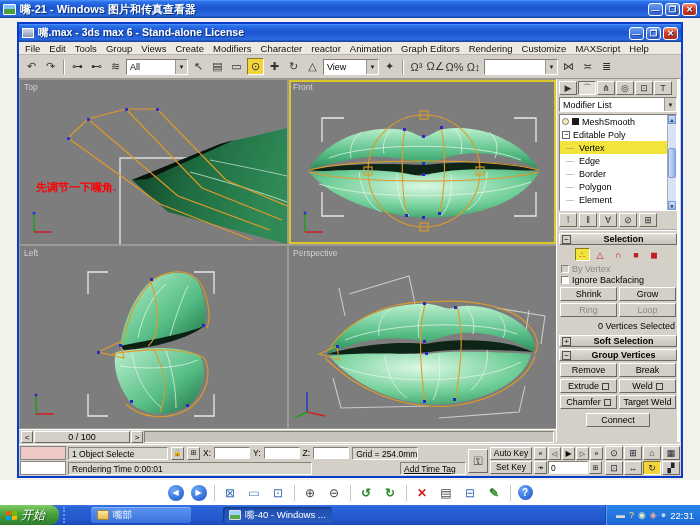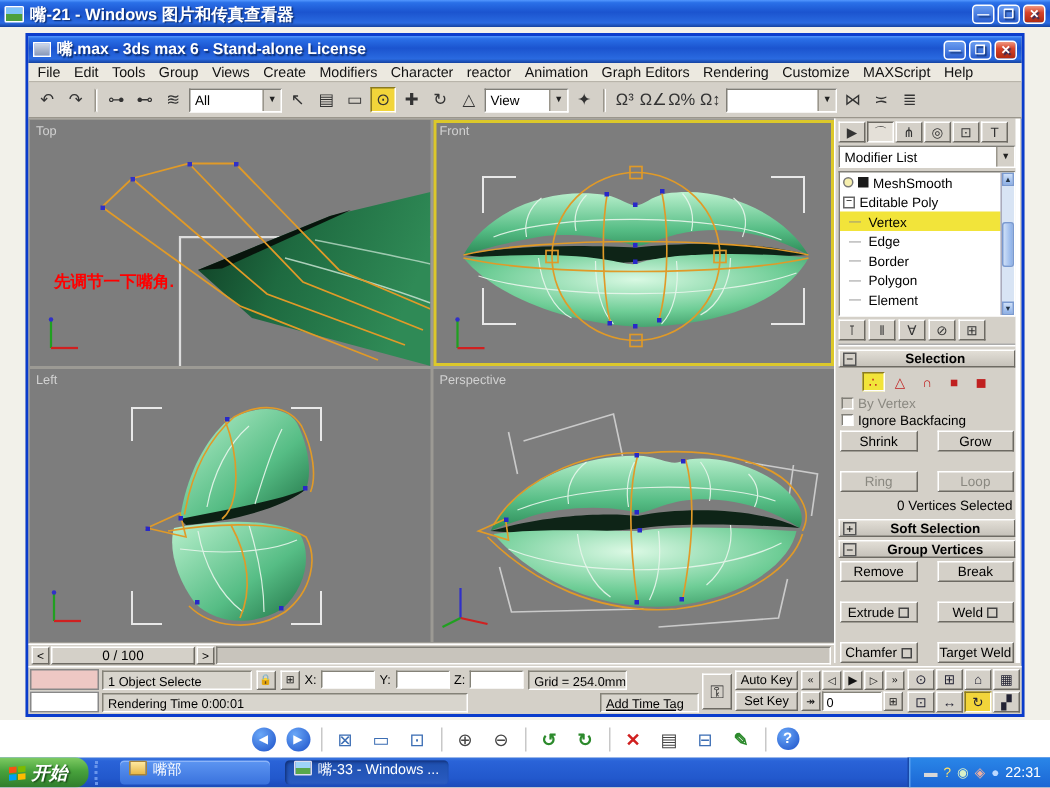--- a/index.html
+++ b/index.html
@@ -61,21 +61,21 @@
 .rollhead{height:12px;margin-top:2px;display:flex;align-items:center;background:linear-gradient(#e2ded6,#c6c2ba);border:1px solid;border-color:#fff #6d6a63 #6d6a63 #fff;font-weight:bold;font-size:9px;padding:0 2px;gap:2px;}
 .rollhead .rbox{width:9px;height:9px;border:1px solid #555;background:#d4d0c8;font-size:8px;line-height:7px;text-align:center;font-weight:normal;}
 .rollhead .rtitle{flex:1;text-align:center;}
 .sobjrow{display:flex;gap:3px;justify-content:center;padding:3px 0 2px;}
 .soicon{width:15px;height:13px;display:flex;align-items:center;justify-content:center;color:#c02020;font-size:9px;border:1px solid transparent;}
 .soicon.so-active{background:#f2e43a;border:1px solid;border-color:#8a7a20 #fff #fff #8a7a20;}
 .chk{display:flex;align-items:center;gap:3px;height:11px;padding-left:2px;}
 .chk .box{width:8px;height:8px;background:#fff;border:1px solid;border-color:#807e77 #fff #fff #807e77;}
 .chk.dis{color:#8a8880;}
 .chk.dis .box{background:#d4d0c8;}
-.btn2{display:grid;grid-template-columns:1fr 1fr;gap:13px;padding:2px 1px;}
+.btn2{display:grid;grid-template-columns:1fr 1fr;gap:2px;padding:2px 1px;}
 .pbtn{height:14px;background:#d4d0c8;border:1px solid;border-color:#fff #6d6a63 #6d6a63 #fff;font-size:9px;text-align:center;line-height:12px;color:#000;}
 .pbtn.dis{color:#8a8880;}
 .pbtn .sq{display:inline-block;width:7px;height:7px;border:1px solid #444;background:#d4d0c8;margin-left:3px;vertical-align:-1px;}
 .selcount{text-align:right;padding:2px 2px;font-size:9px;}
 .connectrow{display:flex;justify-content:center;padding:2px 0;}
 .connectrow .pbtn{width:64px;}
 
 .statusbar{height:32px;display:flex;background:#d4d0c8;border-top:1px solid #fff;padding:1px;gap:2px;font-size:8.5px;align-items:stretch;}
 .mlistener{width:46px;display:flex;flex-direction:column;gap:1px;}
 .mlistener .pinkrow{flex:1;background:#eec8c4;border:1px solid #888;}
@@ -99,25 +99,25 @@
 .vti{width:17px;height:17px;display:flex;align-items:center;justify-content:center;font-size:12px;}
 .vt-round{background:radial-gradient(circle at 35% 30%,#6aa8f8,#1c50c8);border-radius:50%;color:#fff;font-size:8px;width:16px;height:16px;}
 .vt-sep{width:1px;height:16px;background:#c8c8c8;}
 .vt-blue{color:#3c6eb4;}
 .vt-dark{color:#444;}
 .vt-green{color:#2c8a2c;font-weight:bold;}
 .vt-red{color:#d02020;font-weight:bold;}
 .vt-help{background:radial-gradient(circle at 35% 30%,#6aa8f8,#1c50c8);border-radius:50%;color:#fff;font-size:10px;font-weight:bold;width:15px;height:15px;}
 
 .taskbar{position:absolute;left:0;top:505px;width:700px;height:20px;background:linear-gradient(#3b77e0 0%,#2a63d8 12%,#2258cc 70%,#1b4ab8 100%);display:flex;align-items:center;}
-.startbtn{height:20px;padding:0 14px 0 6px;display:flex;align-items:center;gap:4px;color:#fff;font-weight:bold;font-style:italic;font-size:12px;background:linear-gradient(#7ecb63 0%,#48a23c 45%,#2f7d2c 100%);border-radius:0 9px 9px 0;text-shadow:1px 1px 1px #1a4a18;}
+.startbtn{height:20px;padding:0 14px 0 6px;display:flex;align-items:center;gap:4px;color:#fff;font-weight:normal;font-style:italic;font-size:12px;background:linear-gradient(#7ecb63 0%,#48a23c 45%,#2f7d2c 100%);border-radius:0 9px 9px 0;text-shadow:1px 1px 1px #1a4a18;}
 .flag{display:grid;grid-template-columns:5px 5px;grid-auto-rows:4px;gap:1px;transform:skewY(-6deg);}
 .flag i:nth-child(1){background:#f65314;}.flag i:nth-child(2){background:#7cbb00;}.flag i:nth-child(3){background:#00a1f1;}.flag i:nth-child(4){background:#ffbb00;}
 .qlsep{width:8px;height:16px;border-left:2px dotted #6a96ec;margin:0 4px;}
-.taskbtn{height:16px;margin:0 5px;padding:0 6px;display:flex;gap:4px;min-width:100px;color:#fff;font-size:9.5px;border-radius:3px;background:linear-gradient(#5d96f2,#3a72dd);box-shadow:inset 0 1px 0 #8cb4f8;white-space:nowrap;overflow:hidden;}
+.taskbtn{height:16px;margin:0 16px;padding:0 6px;display:flex;align-items:center;gap:4px;min-width:100px;color:#fff;font-size:9.5px;border-radius:3px;background:linear-gradient(#5d96f2,#3a72dd);box-shadow:inset 0 1px 0 #8cb4f8;white-space:nowrap;overflow:hidden;}
 .taskbtn.active{background:linear-gradient(#1e4fae,#2a5cc2);box-shadow:inset 1px 1px 2px #11317a;}
 .ticon{width:12px;height:10px;border-radius:1px;}
 .ticon.folder{background:linear-gradient(#ffe9a0,#e8b94a);border:1px solid #a8843a;}
 .ticon.pic{background:linear-gradient(#9fd4f8 50%,#58a84c 50%);border:1px solid #dde;}
 .tray{margin-left:auto;height:20px;display:flex;align-items:center;gap:4px;padding:0 6px 0 10px;background:linear-gradient(#2a86e8,#1b66d4);border-left:1px solid #1848a8;box-shadow:inset 1px 0 0 #5aa0f0;color:#fff;}
 .trayicon{font-size:9px;line-height:1;}
 .tray-gray{color:#d8d8d8;}.tray-yellow{color:#ffe066;}.tray-eye{color:#d8f0c8;}.tray-redish{color:#f0b0a0;}.tray-blue{color:#bcd8ff;}
 .clock{font-size:9.5px;color:#fff;}
 </style>
 </head>
@@ -633,21 +633,21 @@
         </span>
       <span>开始</span>
     </div>
     <span class="qlsep"></span>
     <div class="taskbtn">
       <span class="ticon folder"></span>
       <span>嘴部</span>
     </div>
     <div class="taskbtn active">
       <span class="ticon pic"></span>
-      <span>嘴-33 - Windows ...</span>
+      <span>嘴-40 - Windows ...</span>
     </div>
     <div class="tray">
       <span style="display:flex;gap:4px;align-items:center;">
           <span class="trayicon tray-gray">▬</span>
           <span class="trayicon tray-yellow">?</span>
           <span class="trayicon tray-eye">◉</span>
           <span class="trayicon tray-redish">◈</span>
           <span class="trayicon tray-blue">●</span>
         </span>
       <span class="clock">22:31</span>

